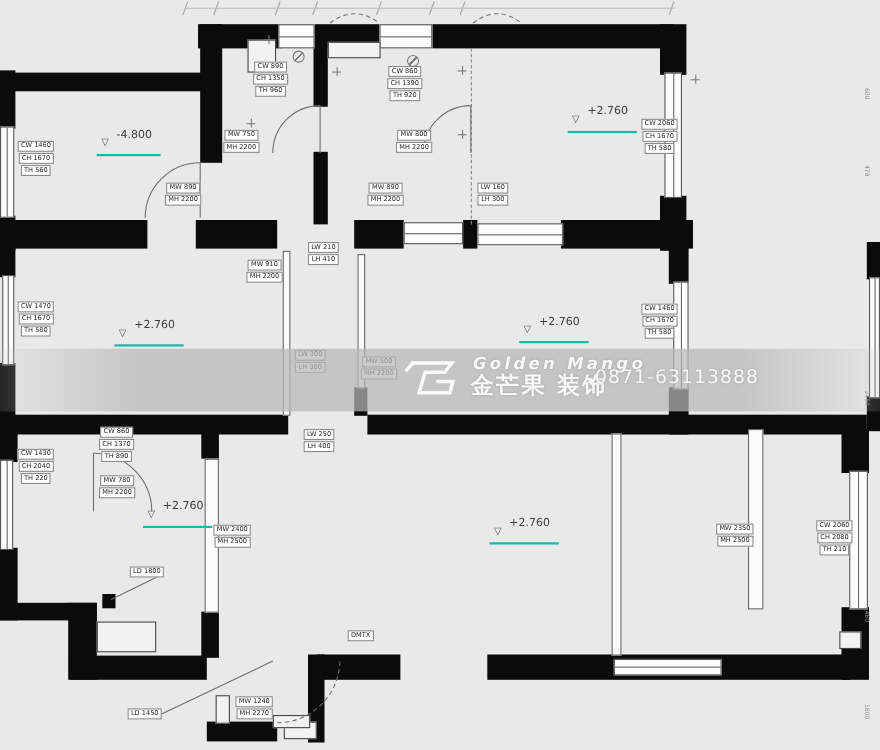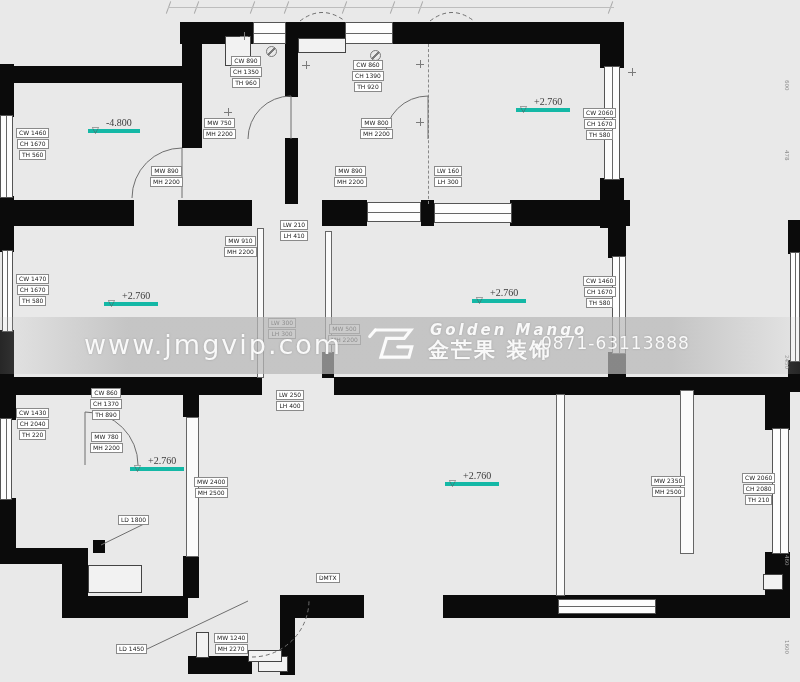--- a/index.html
+++ b/index.html
@@ -9,21 +9,21 @@
   .winh,.winv{position:absolute;background:#fdfdfd;border:1px solid #555;box-sizing:border-box;}
   .winh{background:linear-gradient(#666,#666) center/100% 1px no-repeat,#fdfdfd;}
   .winv{background:linear-gradient(#666,#666) center/1px 100% no-repeat,#fdfdfd;}
   .part{position:absolute;background:#fbfbfb;border:1px solid #666;box-sizing:border-box;}
   .dash{position:absolute;width:0;border-left:1px dashed #888;}
   .niche{position:absolute;background:#f2f2f2;border:1px solid #444;box-sizing:border-box;}
   .lblbox{position:absolute;display:flex;flex-direction:column;gap:1px;align-items:center;z-index:5;}
   .lblbox span{display:block;background:#ffffff;border:1px solid #8a8a8a;font-size:6px;line-height:8px;
     padding:0 2px;white-space:nowrap;color:#1c1c1c;}
   .level{position:absolute;z-index:4;color:#3c3c3c;font-size:10px;}
-  .level .txt{display:inline-block;border-bottom:4px solid #14b8a6;padding:0 8px 1px 18px;font-family:Liberation Serif, serif;}
+  .level .txt{display:inline-block;border-bottom:2px solid #14b8a6;padding:0 8px 12px 18px;}
   .level .tri{position:absolute;left:4px;top:8px;font-size:9px;color:#5a5a5a;}
   .fixc{position:absolute;width:9px;height:9px;border:1px solid #7a7a7a;border-radius:50%;
     background:linear-gradient(135deg,transparent 44%,#7a7a7a 44%,#7a7a7a 56%,transparent 56%);}
   .fixp{position:absolute;width:8px;height:8px;
     background:linear-gradient(#7a7a7a,#7a7a7a) center/1px 100% no-repeat,
                linear-gradient(#7a7a7a,#7a7a7a) center/100% 1px no-repeat;}
   .tick{position:absolute;top:1px;height:13px;width:1px;background:#a8a8a8;transform:rotate(20deg);}
   .guide{position:absolute;background:#bdbdbd;}
   .edgedim{position:absolute;left:790px;font-size:5.5px;color:#8d8d8d;transform:rotate(90deg);transform-origin:left top;}
   #arcs{position:absolute;left:0;top:0;z-index:3;}
@@ -52,21 +52,20 @@
       <path d="M385,139 A43,43 0 0 1 428,96" fill="none" stroke="#6f6f6f" stroke-width="1"></path>
       <path d="M428,96 L428,139" fill="none" stroke="#6f6f6f" stroke-width="1"></path>
       <path d="M252,657 A57,57 0 0 0 309,600" fill="none" stroke="#6f6f6f" stroke-width="1" stroke-dasharray="4 3"></path>
       <path d="M300,21 Q322,4 345,21" fill="none" stroke="#6f6f6f" stroke-width="1" stroke-dasharray="4 3"></path>
       <path d="M430,21 Q452,4 474,21" fill="none" stroke="#6f6f6f" stroke-width="1" stroke-dasharray="4 3"></path>
       <path d="M146,523 L101,545" fill="none" stroke="#6f6f6f" stroke-width="1"></path>
       <path d="M145,650 L248,601" fill="none" stroke="#6f6f6f" stroke-width="1"></path>
     </svg>
 
   <div class="wm-band">
-    <span class="wm wm-url">www.jmgvip.com</span>
     <span class="wm wm-logo">
       <svg width="56" height="42" viewBox="0 0 60 44" fill="none" stroke="rgba(255,255,255,0.92)" stroke-width="3.4" stroke-linecap="round">
         <path d="M10 7 H48 L41 16 H22 L16 36 H46 L49 25 H34"></path>
         <path d="M4 14 L10 7"></path>
       </svg>
     </span>
     <span class="wm wm-cn">金芒果 装饰</span>
     <span class="wm wm-en">Golden Mango</span>
     <span class="wm wm-phone">0871-63113888</span>
   </div>

